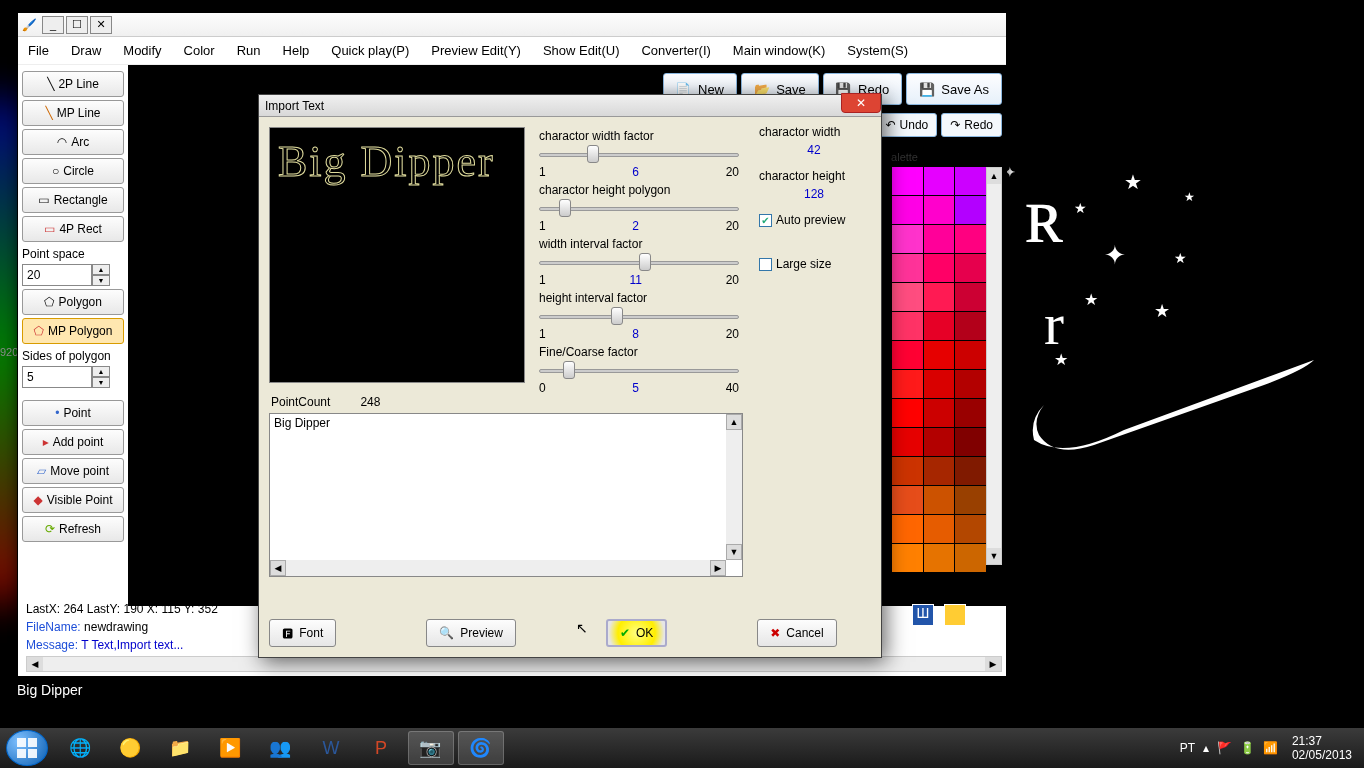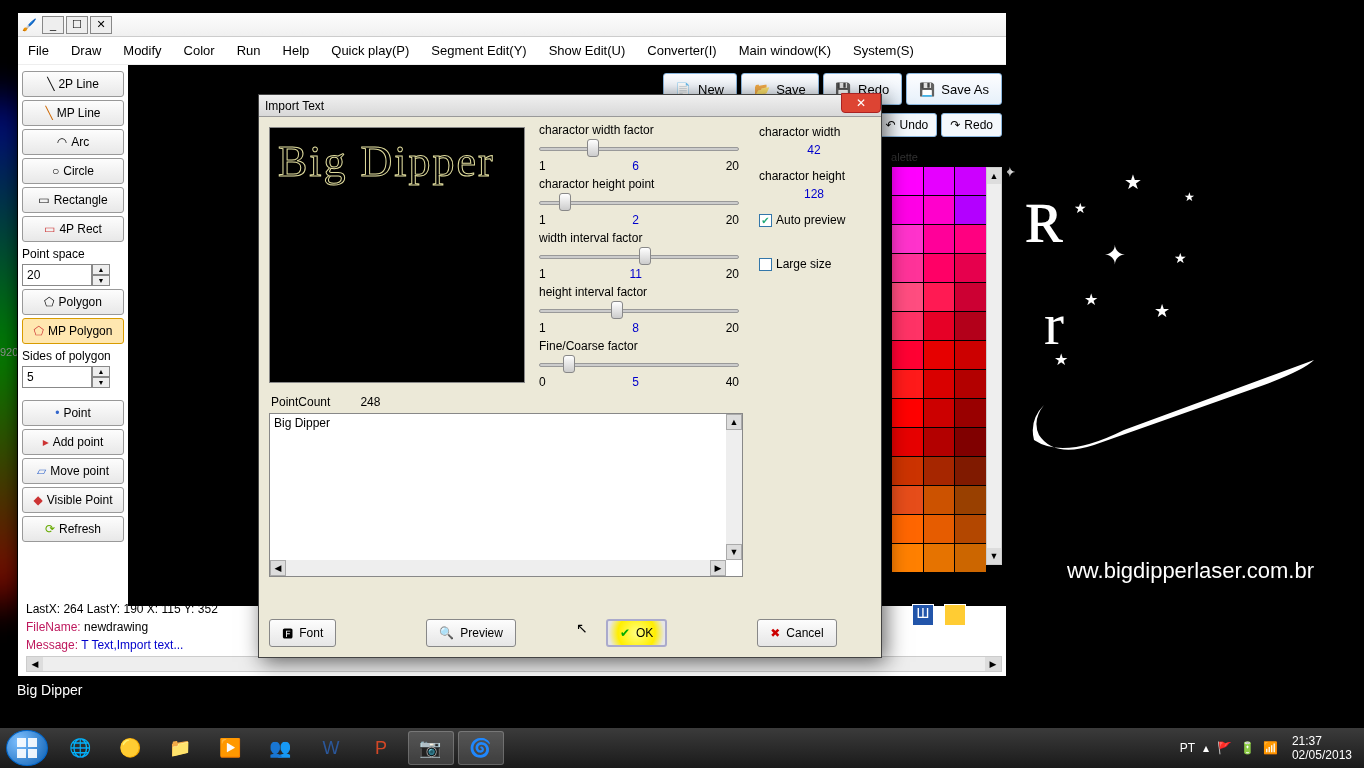--- a/index.html
+++ b/index.html
@@ -40,38 +40,38 @@
 .toolbar-row2 { position: absolute; right: 4px; top: 100px; display: flex; gap: 4px; }
 
 .palette-label { position: absolute; right: 88px; top: 138px; font-size: 11px; color: #333; }
 .palette { position: absolute; right: 4px; top: 154px; width: 110px; height: 398px; display: flex; }
 .palette-grid { flex: 1; display: grid; grid-template-columns: repeat(3, 1fr); grid-auto-rows: 28px; gap: 1px; }
 .palette-cell { cursor: pointer; }
 .palette-scroll { width: 16px; background: #eee; border: 1px solid #ccc; position: relative; }
 .scroll-arrow { position: absolute; left: 0; right: 0; height: 16px; background: #ddd; display: flex; align-items: center; justify-content: center; font-size: 9px; cursor: pointer; }
 
 .status-area { position: absolute; left: 8px; bottom: 22px; width: 220px; font-size: 12px; line-height: 1.5; }
-.status-red { color: #be185d; }
+.status-red { color: #1d4ed8; }
 .status-blue { color: #00c; }
 .hscroll { position: absolute; left: 8px; right: 4px; bottom: 4px; height: 16px; background: #eee; border: 1px solid #ccc; }
 .hscroll-btn { position: absolute; top: 0; bottom: 0; width: 16px; background: #ddd; display: flex; align-items: center; justify-content: center; font-size: 9px; cursor: pointer; }
 
 .btm-icons { position: absolute; right: 40px; bottom: 50px; display: flex; gap: 10px; }
 .btm-icon { width: 22px; height: 22px; background: #36c; border: 1px solid #fff; }
 
 
 .dialog { position: absolute; left: 258px; top: 94px; width: 624px; height: 564px; background: #ece9d8; border: 1px solid #444; box-shadow: 4px 4px 20px rgba(0,0,0,0.6); }
 .dlg-title { height: 22px; background: linear-gradient(#f0f0f0,#d8d8d8); display: flex; align-items: center; padding: 0 6px; font-size: 12px; border-bottom: 1px solid #999; }
 .dlg-close { position: absolute; right: 0; top: -2px; width: 40px; height: 20px; background: #d43; color: #fff; font-size: 12px; display: flex; align-items: center; justify-content: center; border-radius: 0 0 4px 4px; cursor: pointer; border: 1px solid #a22; }
 .dlg-body { padding: 10px; position: relative; height: calc(100% - 22px); }
 .preview-box { position: absolute; left: 10px; top: 10px; width: 256px; height: 256px; background: #000; border: 1px solid #888; display: flex; align-items: flex-start; padding: 8px; }
 .preview-text { font-family: serif; font-size: 44px; color: #000; -webkit-text-stroke: 1px #e0dc9d; letter-spacing: 2px; white-space: nowrap; }
 .pointcount { position: absolute; left: 12px; top: 278px; font-size: 12px; display: flex; gap: 30px; }
 
-.sliders { position: absolute; left: 280px; top: 6px; width: 200px; }
+.sliders { position: absolute; left: 280px; top: 12px; width: 200px; }
 .slider-group { margin-bottom: 4px; }
 .slider-label { font-size: 12px; }
 .slider-track { position: relative; height: 22px; }
 .track-line { position: absolute; left: 0; right: 0; top: 10px; height: 4px; background: #ccc; border: 1px solid #999; border-radius: 2px; }
 .thumb { position: absolute; top: 2px; width: 12px; height: 18px; background: linear-gradient(#fff,#ccc); border: 1px solid #888; border-radius: 3px; cursor: pointer; }
 .slider-vals { display: flex; justify-content: space-between; font-size: 12px; }
 .slider-val { color: #00c; }
 
 .side-info { position: absolute; left: 500px; top: 8px; width: 110px; font-size: 12px; }
 .side-info .val { color: #00c; text-align: center; margin: 4px 0 12px; }
@@ -112,21 +112,20 @@
     <span class="star" style="left:80px;top:90px;font-size:26px">✦</span>
     <span class="star" style="left:150px;top:100px;font-size:14px">★</span>
     <span class="star" style="left:60px;top:140px;font-size:16px">★</span>
     <span class="star" style="left:130px;top:150px;font-size:18px">★</span>
     <span class="star" style="left:30px;top:200px;font-size:16px">★</span>
     <span class="star" style="left:-20px;top:14px;font-size:14px">✦</span>
   </div>
   <svg class="swoosh" viewBox="0 0 300 120">
       <path d="M10 90 Q 40 110 100 80 L 290 10 Q 280 20 240 35 L 70 95 Q 30 108 15 85 Q 8 70 20 55 Q 5 70 10 90 Z" fill="#fff"></path>
     </svg>
-  <div class="bg-url">ww.bigdipperlaser.com.br</div>
   <div style="position:absolute;right:300px;top:170px;color:#fff;font-size:80px;font-family:serif">ʀ</div>
   <div style="position:absolute;right:300px;top:290px;color:#fff;font-size:60px;font-family:serif">r</div>
 </div>
 
 <div class="main-window">
   <div class="titlebar">
     <span class="titlebar-icon">🖌️</span>
     <div class="win-btns">
       <div class="win-btn">_</div>
       <div class="win-btn">☐</div>
@@ -134,21 +133,21 @@
     </div>
   </div>
   <div class="menubar">
     <span class="menu-item">File</span>
     <span class="menu-item">Draw</span>
     <span class="menu-item">Modify</span>
     <span class="menu-item">Color</span>
     <span class="menu-item">Run</span>
     <span class="menu-item">Help</span>
     <span class="menu-item">Quick play(P)</span>
-    <span class="menu-item">Segment Edit(Y)</span>
+    <span class="menu-item">Preview Edit(Y)</span>
     <span class="menu-item">Show Edit(U)</span>
     <span class="menu-item">Converter(I)</span>
     <span class="menu-item">Main window(K)</span>
     <span class="menu-item">System(S)</span>
   </div>
 
   <div class="app-body">
     <div class="tool-col">
       <div class="tool-btn">
           <span>╲</span>
@@ -350,21 +349,21 @@
             <div class="track-line"></div>
             <div class="thumb" style="left:24%"></div>
           </div>
   <div class="slider-vals">
             <span>1</span>
             <span class="slider-val">6</span>
             <span>20</span>
           </div>
         </div>
         <div class="slider-group">
-          <div class="slider-label">charactor height point</div>
+          <div class="slider-label">charactor height polygon</div>
   <div class="slider-track">
             <div class="track-line"></div>
             <div class="thumb" style="left:10%"></div>
           </div>
   <div class="slider-vals">
             <span>1</span>
             <span class="slider-val">2</span>
             <span>20</span>
           </div>
         </div>

